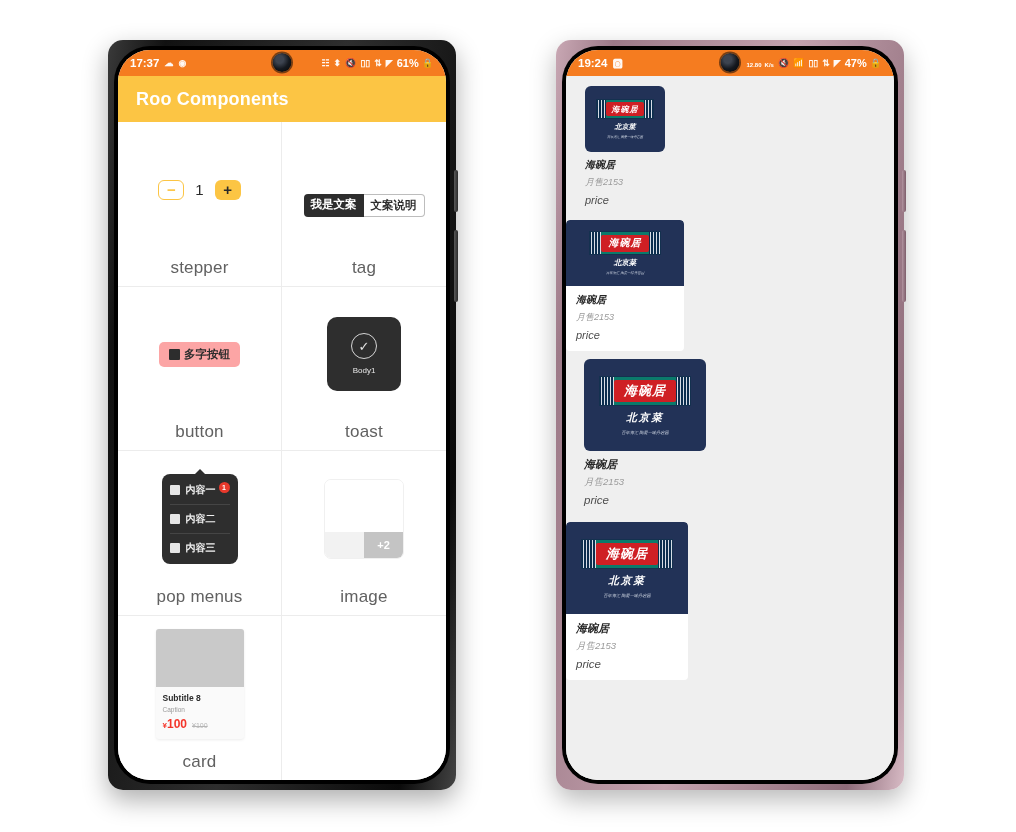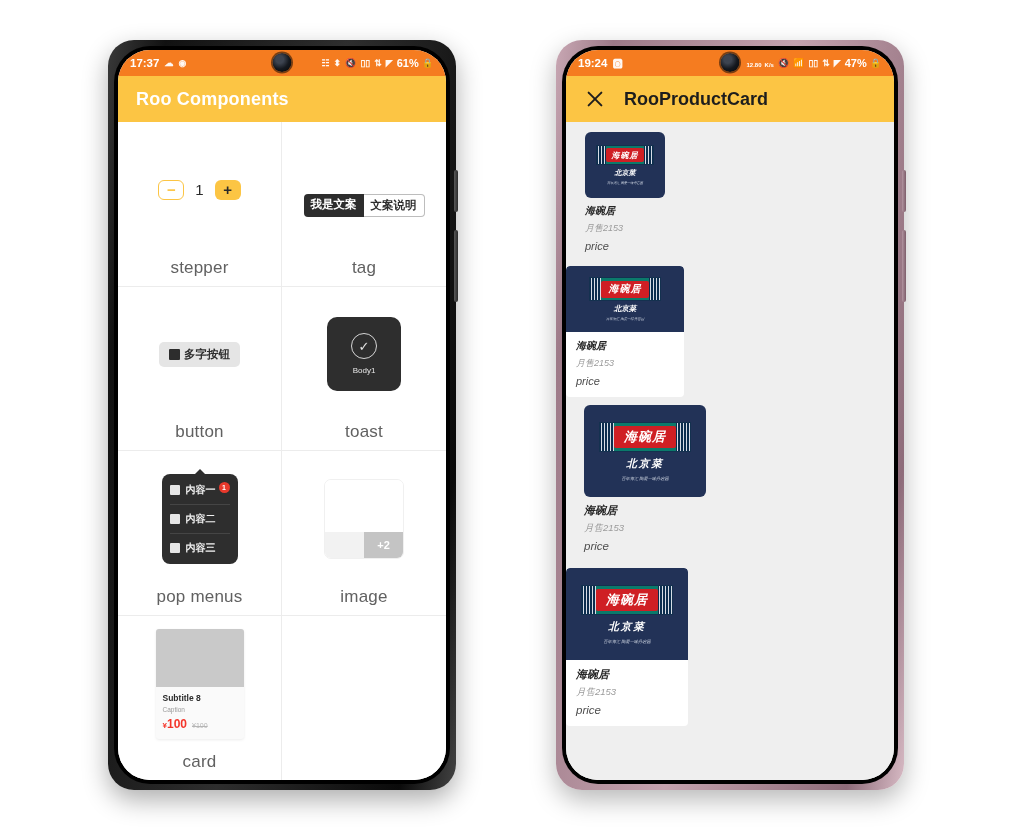--- a/index.html
+++ b/index.html
@@ -5,21 +5,21 @@
   * { box-sizing: border-box; margin: 0; padding: 0; }
   html, body {
     width: 1016px; height: 832px;
     background: #ffffff;
     font-family: "Liberation Sans", sans-serif;
     overflow: hidden;
   }
   .stage { position: relative; width: 1016px; height: 832px; }
 
   
-  .phone { position: absolute; border-radius: 26px; }
+  .phone { position: absolute; border-radius: 15px; }
   .phone-left  { left: 108px; top: 40px;  width: 348px; height: 750px;
                  background: linear-gradient(100deg,#3a3a3a 0%,#111 12%,#2e2e2e 50%,#0a0a0a 88%,#444 100%);
                  box-shadow: 0 10px 26px rgba(0,0,0,.32); }
   .phone-right { left: 556px; top: 40px;  width: 348px; height: 750px;
                  background: linear-gradient(100deg,#c9a8b4 0%,#9d7a88 12%,#c4a2ae 50%,#8e6c7a 88%,#d9bcc6 100%);
                  box-shadow: 0 10px 26px rgba(0,0,0,.28); }
   .bezel-inner { position: absolute; inset: 6px; border-radius: 36px; background: #000; }
   .screen { position: absolute; inset: 10px; border-radius: 32px; overflow: hidden;
             background: #fff; display: flex; flex-direction: column; }
 
@@ -78,21 +78,21 @@
                   border-radius: 50%; background: #fff; box-shadow: 0 1px 3px rgba(0,0,0,.22); }
 
   
   .tags { display: flex; margin-top: 32px; }
   .tag { font-size: 11.5px; font-weight: bold; padding: 3px 7px; }
   .tag-dark { background: #2d2d2d; color: #fff; border-radius: 4px 0 0 4px; }
   .tag-light { background: #fff; color: #2d2d2d; border: 1px solid #bdbdbd;
                border-left: none; border-radius: 0 4px 4px 0; }
 
   
-  .roo-btn { background: #e5e5e5; border-radius: 5px; padding: 5px 10px;
+  .roo-btn { background: #fca5a5; border-radius: 5px; padding: 5px 10px;
              display: flex; align-items: center; gap: 4px; font-size: 11.5px;
              font-weight: bold; color: #2d2d2d; }
   .btn-sq { width: 11px; height: 11px; background: #2d2d2d; border-radius: 1px; }
 
   
   .toast { width: 74px; height: 74px; background: #2e2e2e; border-radius: 10px;
            display: flex; flex-direction: column; align-items: center; justify-content: center; gap: 7px; }
   .toast-check { width: 26px; height: 26px; border-radius: 50%; border: 1.4px solid #d6d6d6;
                  display: flex; align-items: center; justify-content: center;
                  color: #e3e3e3; font-size: 13px; line-height: 1; }
@@ -314,24 +314,20 @@
           <span class="sb-ico">🔇</span>
           <span class="sb-ico">📶</span>
           <span class="sb-ico">▯▯</span>
           <span class="sb-ico">⇅</span>
           <span class="sb-ico">◤</span>
           <span>47%</span>
           <span class="sb-ico">🔒</span>
         </div>
       </div>
 
-      <div class="appbar right-bar">
-        <div class="close-x"></div>
-        <span class="right-title">RooProductCard</span>
-      </div>
 
       <div class="prodlist">
 
         <div class="prow">
           <div class="pc2" style="width:118px;">
             <div class="thumb" style="width:80px;height:66px;margin-left:19px;gap:3px;">
               <div class="logo-plaque" style="width:58px;height:20px;">
                 <span class="side l"></span>
                 <span class="side r"></span>
                 <span class="logo-red" style="width:38px;height:14px;font-size:8px;">海碗居</span>

